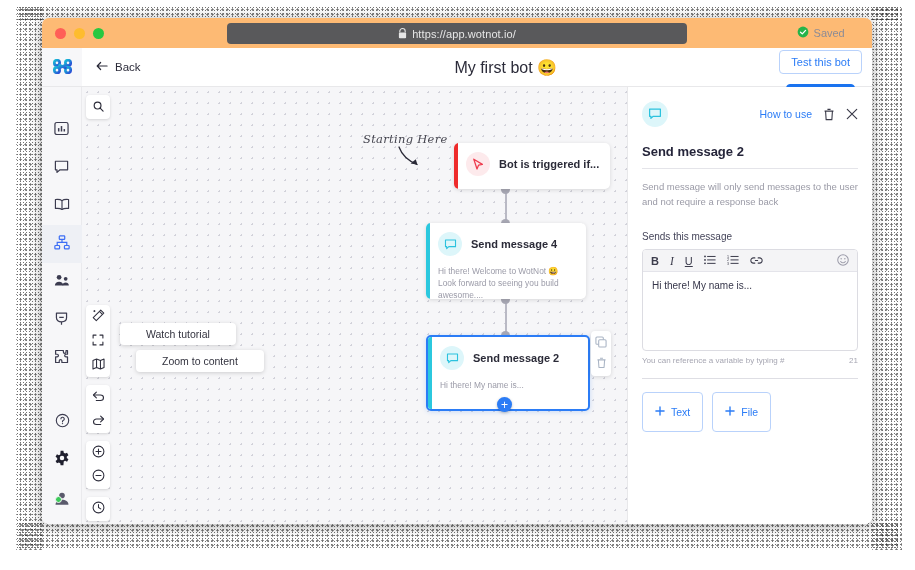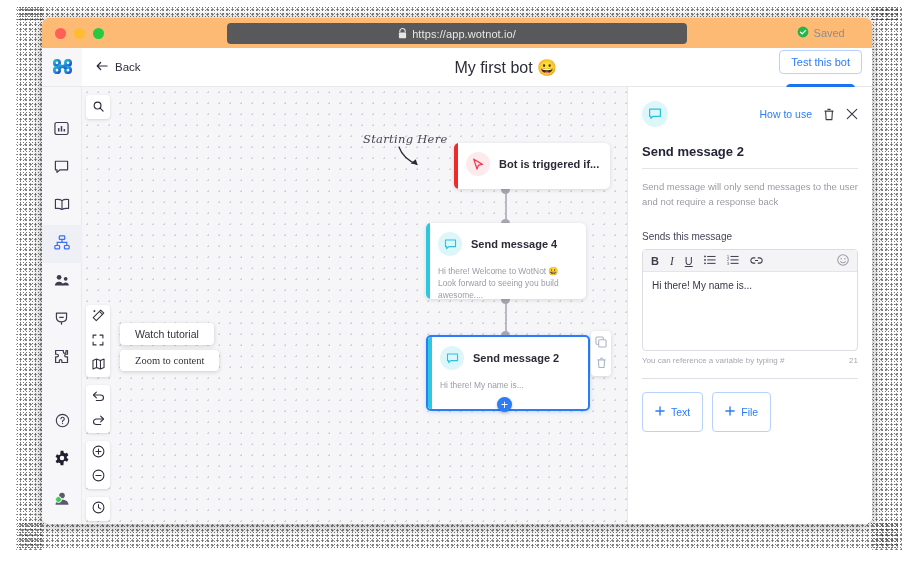--- a/index.html
+++ b/index.html
@@ -123,24 +123,24 @@
     background:#fff;border-radius:4px;box-shadow:0 1px 3px rgba(0,0,0,.14);
     margin-bottom:8px;overflow:hidden;
   }
   .cbtn{
     width:24px;height:24px;display:flex;align-items:center;justify-content:center;
     cursor:pointer;color:#2f2f3d;
   }
   .tooltip{
     position:absolute;background:#fff;border-radius:4px;
     box-shadow:0 1px 4px rgba(0,0,0,.17);
-    font-size:10.5px;color:#33333f;padding:5px 15px;white-space:nowrap;
+    font-size:10.5px;color:#33333f;padding:5px 26px;white-space:nowrap;
   }
   #tip-watch{left:38px;top:236px;}
-  #tip-zoom{left:38px;top:263px;font-family:Liberation Serif, serif;}
+  #tip-zoom{left:54px;top:263px;}
 
   
   #annot{
     position:absolute;left:281px;top:45px;color:#45454f;
     font-size:11.5px;font-family:"DejaVu Serif", serif;font-style:italic;
     letter-spacing:.3px;
   }
   #annot-arrow{position:absolute;left:315px;top:58px;}
 
   

